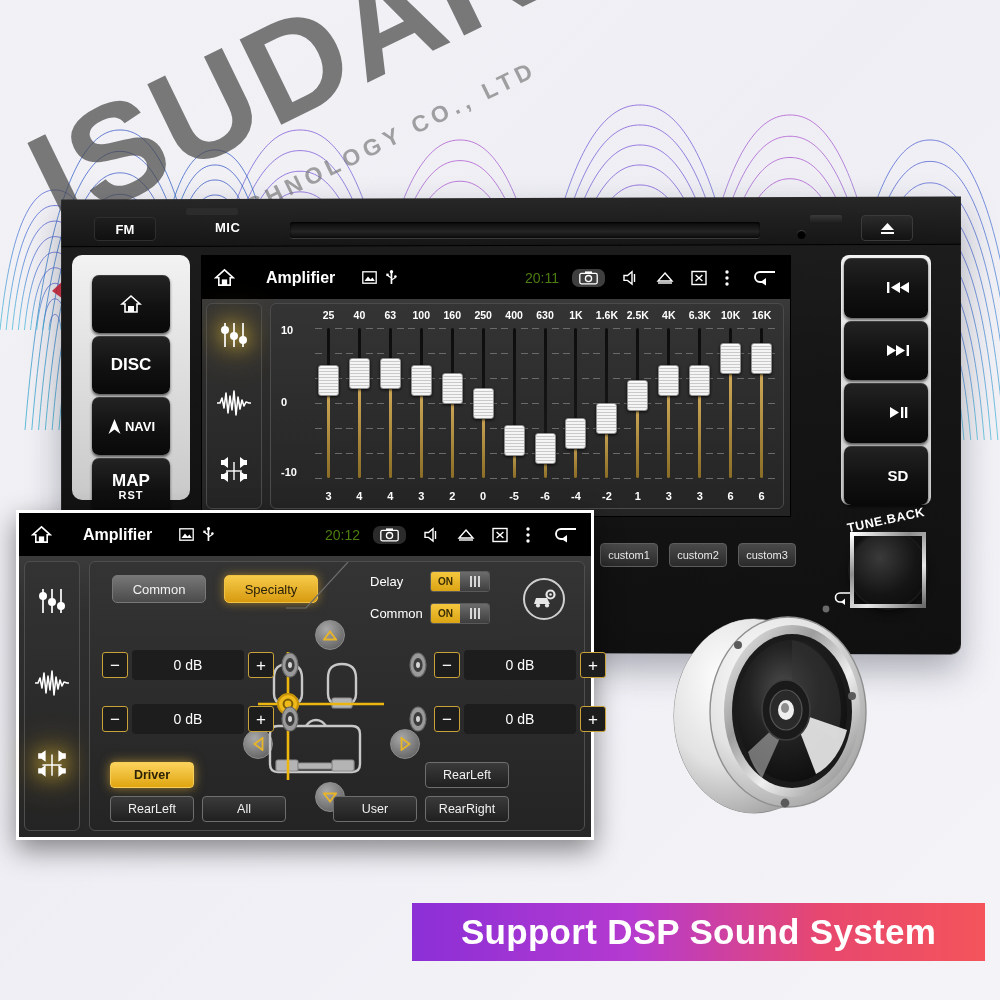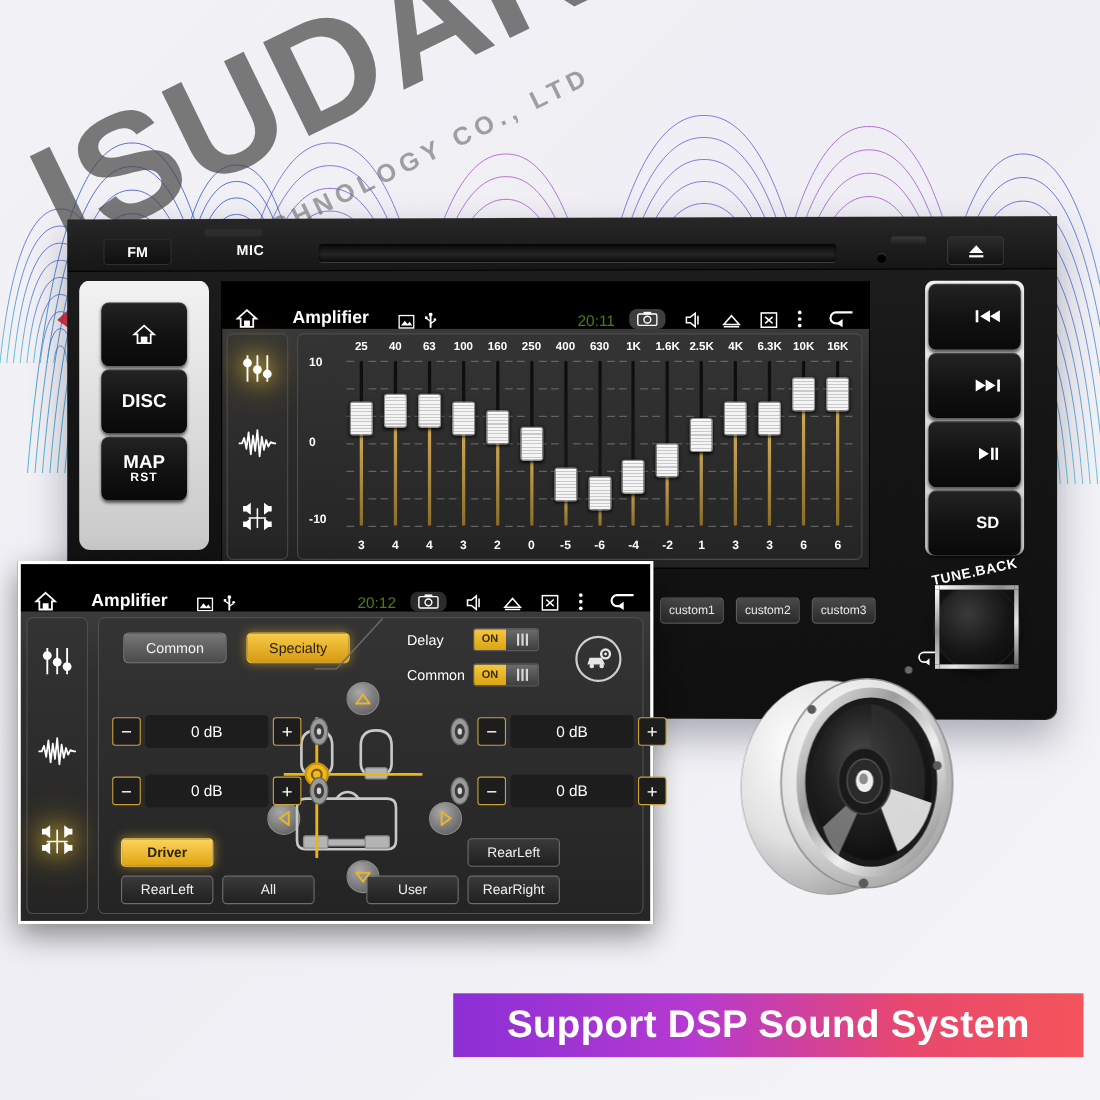--- a/index.html
+++ b/index.html
@@ -133,21 +133,21 @@
   }
 
   
   .screen-bg {
     position:absolute; left:202px; top:256px; width:588px; height:260px;
     background:#141414; overflow:hidden;
     box-shadow: 0 0 0 1px #000;
   }
   .sysbar {
     height:43px; width:100%; background:#000;
-    display:flex; align-items:flex-end; padding:0 12px; gap:9px;
+    display:flex; align-items:center; padding:0 12px; gap:9px;
     position:relative;
   }
   .sysbar .title { color:#fff; font-size:16px; font-weight:bold; margin-left:22px; }
   .sysbar .spacer { flex:1; }
   .sysbar .clock { color:#4d7c0f; font-size:14px; margin-right:4px; }
   .shot-pill {
     background:#3e3e3e; border-radius:7px; padding:2px 7px; display:flex; align-items:center;
   }
   .eqbody { position:absolute; left:0; top:43px; width:100%; height:217px;
     background: linear-gradient(180deg,#3a3a3a 0%,#2e2e2e 22%,#242424 100%); }
@@ -445,20 +445,26 @@
 <div class="key-col-l">
   <div class="pkey">
     <svg width="22" height="20" viewBox="0 0 22 20">
       <path d="M11 2 L20 10 h-3 v8 h-12 v-8 H2 Z" fill="none" stroke="#fff" stroke-width="1.6"></path>
       <rect x="8" y="12" width="6" height="6" fill="#fff"></rect>
     </svg>
   </div>
   <div class="pkey">
     <span>DISC</span>
   </div>
+  <div class="pkey">
+    <svg width="15" height="17" viewBox="0 0 15 17" style="margin-right:3px">
+      <path d="M7.5 1 L13.5 16 L7.5 11.5 L1.5 16 Z" fill="#fff"></path>
+    </svg>
+    <span style="font-size:13px">NAVI</span>
+  </div>
   <div class="pkey" style="flex-direction:column; line-height:1.05">
     <span>MAP</span>
     <span class="sub">RST</span>
   </div>
 </div>
 
 <div class="key-col-r">
   <div class="pkey">
     <svg width="26" height="13" viewBox="0 0 26 13">
       <rect x="2" y="1" width="2.4" height="11" fill="#fff"></rect>

